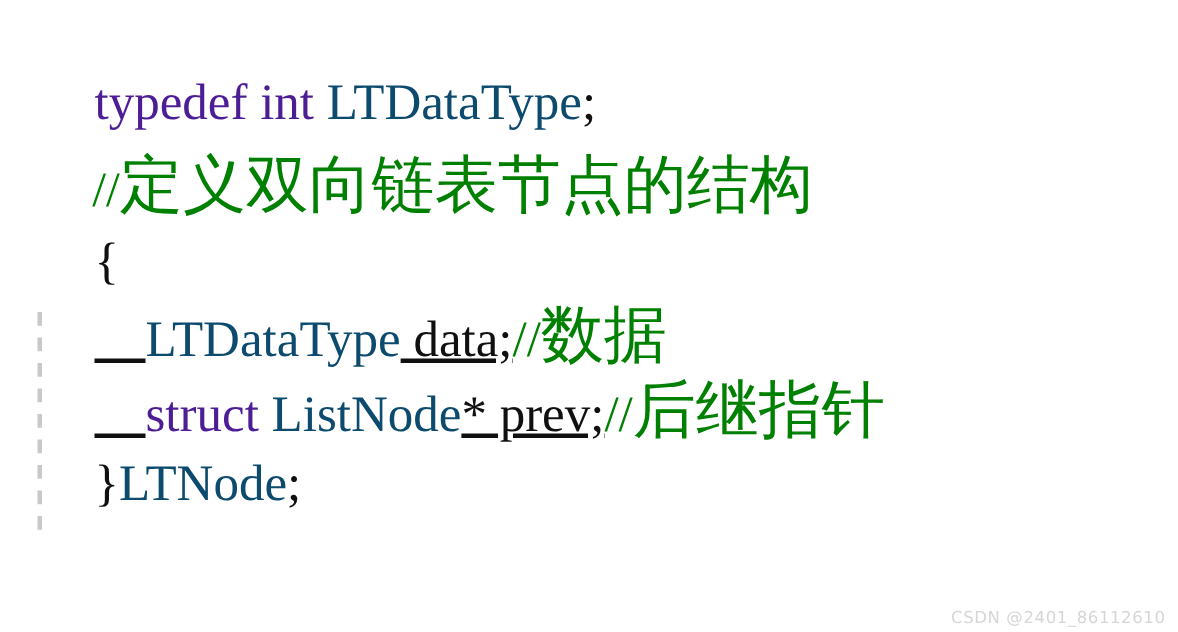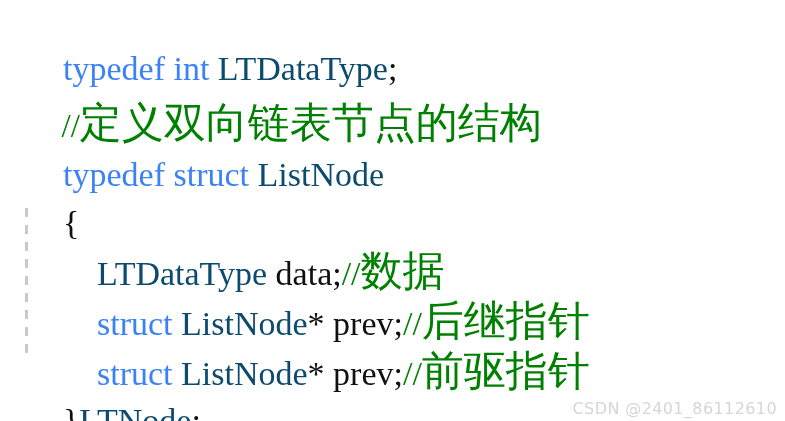--- a/index.html
+++ b/index.html
@@ -63,35 +63,35 @@
   .code-line.line-1 { height: 48px; line-height: 46px; }
   .code-line.line-2 { height: 52px; line-height: 50px; font-size: 33px; }
   .code-line.line-3 { height: 48px; line-height: 50px; }
   .code-line.line-4 { height: 48px; line-height: 50px; }
   .code-line.line-5 { height: 50px; line-height: 50px; }
   .code-line.line-6 { height: 50px; line-height: 50px; }
   .code-line.line-7 { height: 50px; line-height: 50px; }
   .code-line.line-8 { height: 50px; line-height: 50px; }
 
   
-  .tok-keyword    { color: #3b82f6; }
+  .tok-keyword    { color: #4c1d95; }
   .tok-type       { color: #0c4a6e; }
   .tok-comment    { color: #008000; }
-  .tok-plain      { color: #101010; }
+  .tok-plain      { color: #101010; text-decoration: underline; }
   .tok-punct      { color: #101010; }
 
   
   .cjk { font-family: Liberation Sans, sans-serif; font-size: 42px; }
 
   #watermark {
     position: absolute;
     right: 8px;
     bottom: 3px;
     font-family: "DejaVu Sans", "Liberation Sans", sans-serif;
-    font-size: 16px;
+    font-size: 11px;
     color: #d6d6d6;
     letter-spacing: 0.4px;
     user-select: none;
     pointer-events: none;
     white-space: nowrap;
   }
 </style>
 </head>
 <body>
 
@@ -102,39 +102,33 @@
   <div id="code-lines">
 
     <div class="code-line line-1">
       <span class="tok-keyword">typedef int </span><span class="tok-type">LTDataType</span><span class="tok-punct">;</span>
     </div>
 
     <div class="code-line line-2">
       <span class="tok-comment">//</span><span class="tok-comment cjk">定义双向链表节点的结构</span>
     </div>
 
-    <div class="code-line line-3">
-      <span class="tok-keyword">typedef struct </span><span class="tok-type">ListNode</span>
-    </div>
 
     <div class="code-line line-4">
       <span class="tok-punct">{</span>
     </div>
 
     <div class="code-line line-5">
       <span class="tok-plain">    </span><span class="tok-type">LTDataType</span><span class="tok-plain"> data;</span><span class="tok-comment">//</span><span class="tok-comment cjk">数据</span>
     </div>
 
     <div class="code-line line-6">
       <span class="tok-plain">    </span><span class="tok-keyword">struct </span><span class="tok-type">ListNode</span><span class="tok-plain">* prev;</span><span class="tok-comment">//</span><span class="tok-comment cjk">后继指针</span>
     </div>
 
-    <div class="code-line line-7">
-      <span class="tok-plain">    </span><span class="tok-keyword">struct </span><span class="tok-type">ListNode</span><span class="tok-plain">* prev;</span><span class="tok-comment">//</span><span class="tok-comment cjk">前驱指针</span>
-    </div>
 
     <div class="code-line line-8">
       <span class="tok-punct">}</span><span class="tok-type">LTNode</span><span class="tok-punct">;</span>
     </div>
 
   </div>
 
   <div id="watermark">CSDN @2401_86112610</div>
 
 </div>

